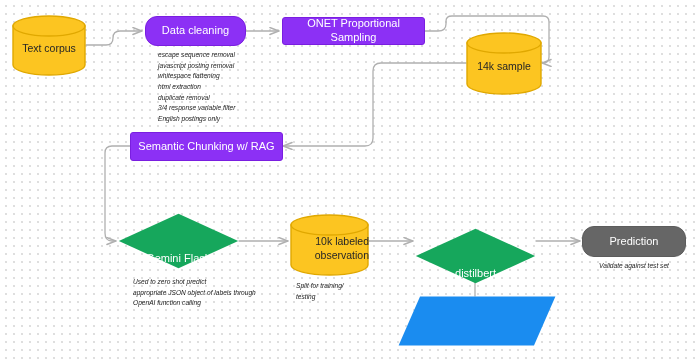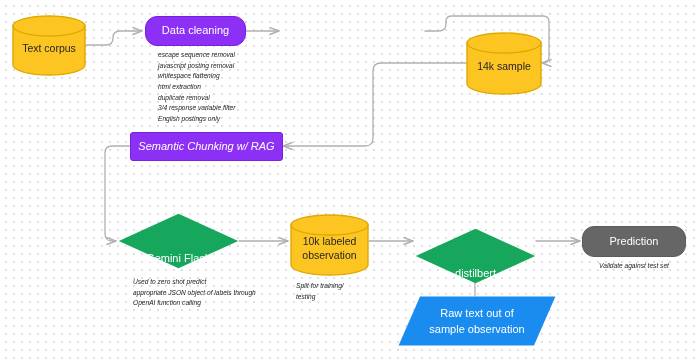--- a/index.html
+++ b/index.html
@@ -161,45 +161,48 @@
   </div>
 
   <div class="caption" style="left:158px; top:50px; width:130px;">escape sequence removal
 javascript posting removal
 whitespace flattening
 html extraction
 duplicate removal
 3/4 response variable filter
 English postings only</div>
 
+  <div class="node proc" style="left:282px; top:17px; width:143px; height:28px;">
+    <span>ONET Proportional Sampling</span>
+  </div>
 
   <div class="node cyl" style="left:466px; top:32px; width:76px; height:63px;">
     <svg class="cyl-svg" viewBox="0 0 76 63" preserveAspectRatio="none">
       <path d="M1,11 L1,52 A37,10 0 0 0 75,52 L75,11 Z" fill="#fcc521" stroke="#e0a800" stroke-width="1.4"></path>
       <ellipse cx="38" cy="11" rx="37" ry="10" fill="#fcc521" stroke="#e0a800" stroke-width="1.4"></ellipse>
     </svg>
     <span class="cyl-label">14k sample</span>
   </div>
 
-  <div class="node proc" style="left:130px; top:132px; width:153px; height:29px;font-style:italic;">
+  <div class="node proc" style="left:130px; top:132px; width:153px; height:29px;">
     <span>Semantic Chunking w/ RAG</span>
   </div>
 
   <div class="node diamond" style="left:118px; top:213px; width:121px; height:56px;">
     <svg class="dia-svg" viewBox="0 0 121 56" preserveAspectRatio="none">
       <polygon points="60.5,0.8 120.2,28 60.5,55.2 0.8,28" fill="#16a75c"></polygon>
     </svg>
     <span class="dia-label">Gemini Flash</span>
   </div>
 
   <div class="caption" style="left:133px; top:277px; width:160px;">Used to zero shot predict
 appropriate JSON object of labels through
 OpenAI function calling</div>
 
-  <div class="node cyl" style="left:290px; top:214px; width:79px; height:62px;">
+  <div class="node cyl" style="left:290px; top:214px; width:79px; height:62px;text-align:right;">
     <svg class="cyl-svg" viewBox="0 0 79 62" preserveAspectRatio="none">
       <path d="M1,11 L1,51 A38.5,10 0 0 0 78,51 L78,11 Z" fill="#fcc521" stroke="#e0a800" stroke-width="1.4"></path>
       <ellipse cx="39.5" cy="11" rx="38.5" ry="10" fill="#fcc521" stroke="#e0a800" stroke-width="1.4"></ellipse>
     </svg>
     <span class="cyl-label">
       <span>10k labeled</span><br>
       <span>observation</span>
     </span>
   </div>
 
@@ -210,24 +213,20 @@
     <svg class="dia-svg" viewBox="0 0 121 56" preserveAspectRatio="none">
       <polygon points="60.5,0.8 120.2,28 60.5,55.2 0.8,28" fill="#16a75c"></polygon>
     </svg>
     <span class="dia-label">distilbert</span>
   </div>
 
   <div class="node para" style="left:398px; top:296px; width:158px; height:50px;">
     <svg class="para-svg" viewBox="0 0 158 50" preserveAspectRatio="none">
       <polygon points="22,0.6 157.4,0.6 136,49.4 0.6,49.4" fill="#1a8cf0"></polygon>
     </svg>
-    <span class="para-label">
-      <span>Raw text out of</span><br>
-      <span>sample observation</span>
-    </span>
   </div>
 
   <div class="node terminal" style="left:582px; top:226px; width:104px; height:31px;">
     <span>Prediction</span>
   </div>
 
   <div class="caption center" style="left:582px; top:261px; width:104px;">Validate against test set</div>
 
 </div>
 

